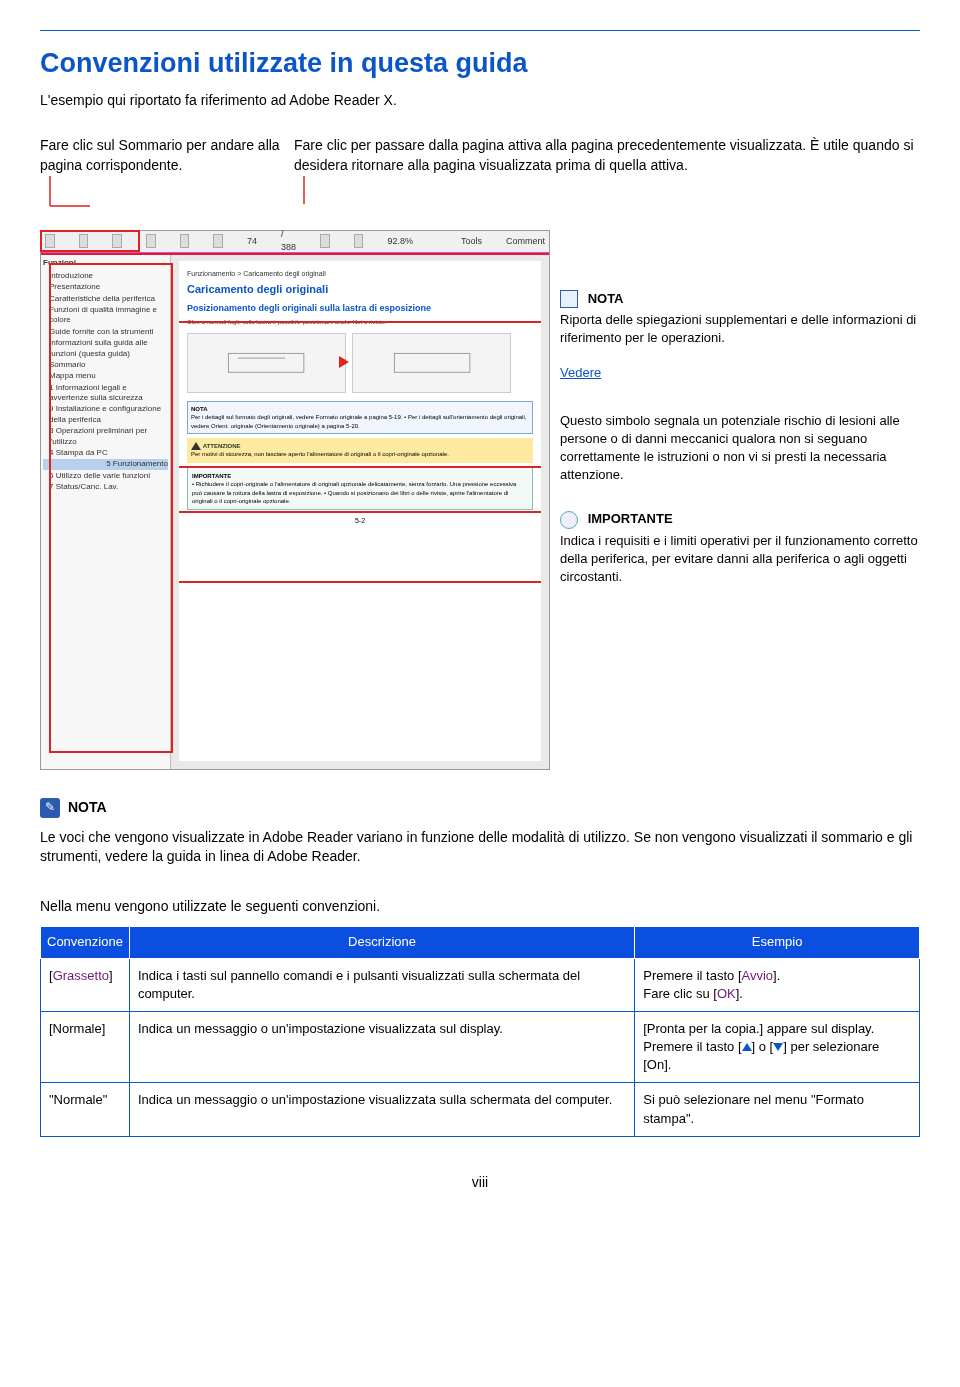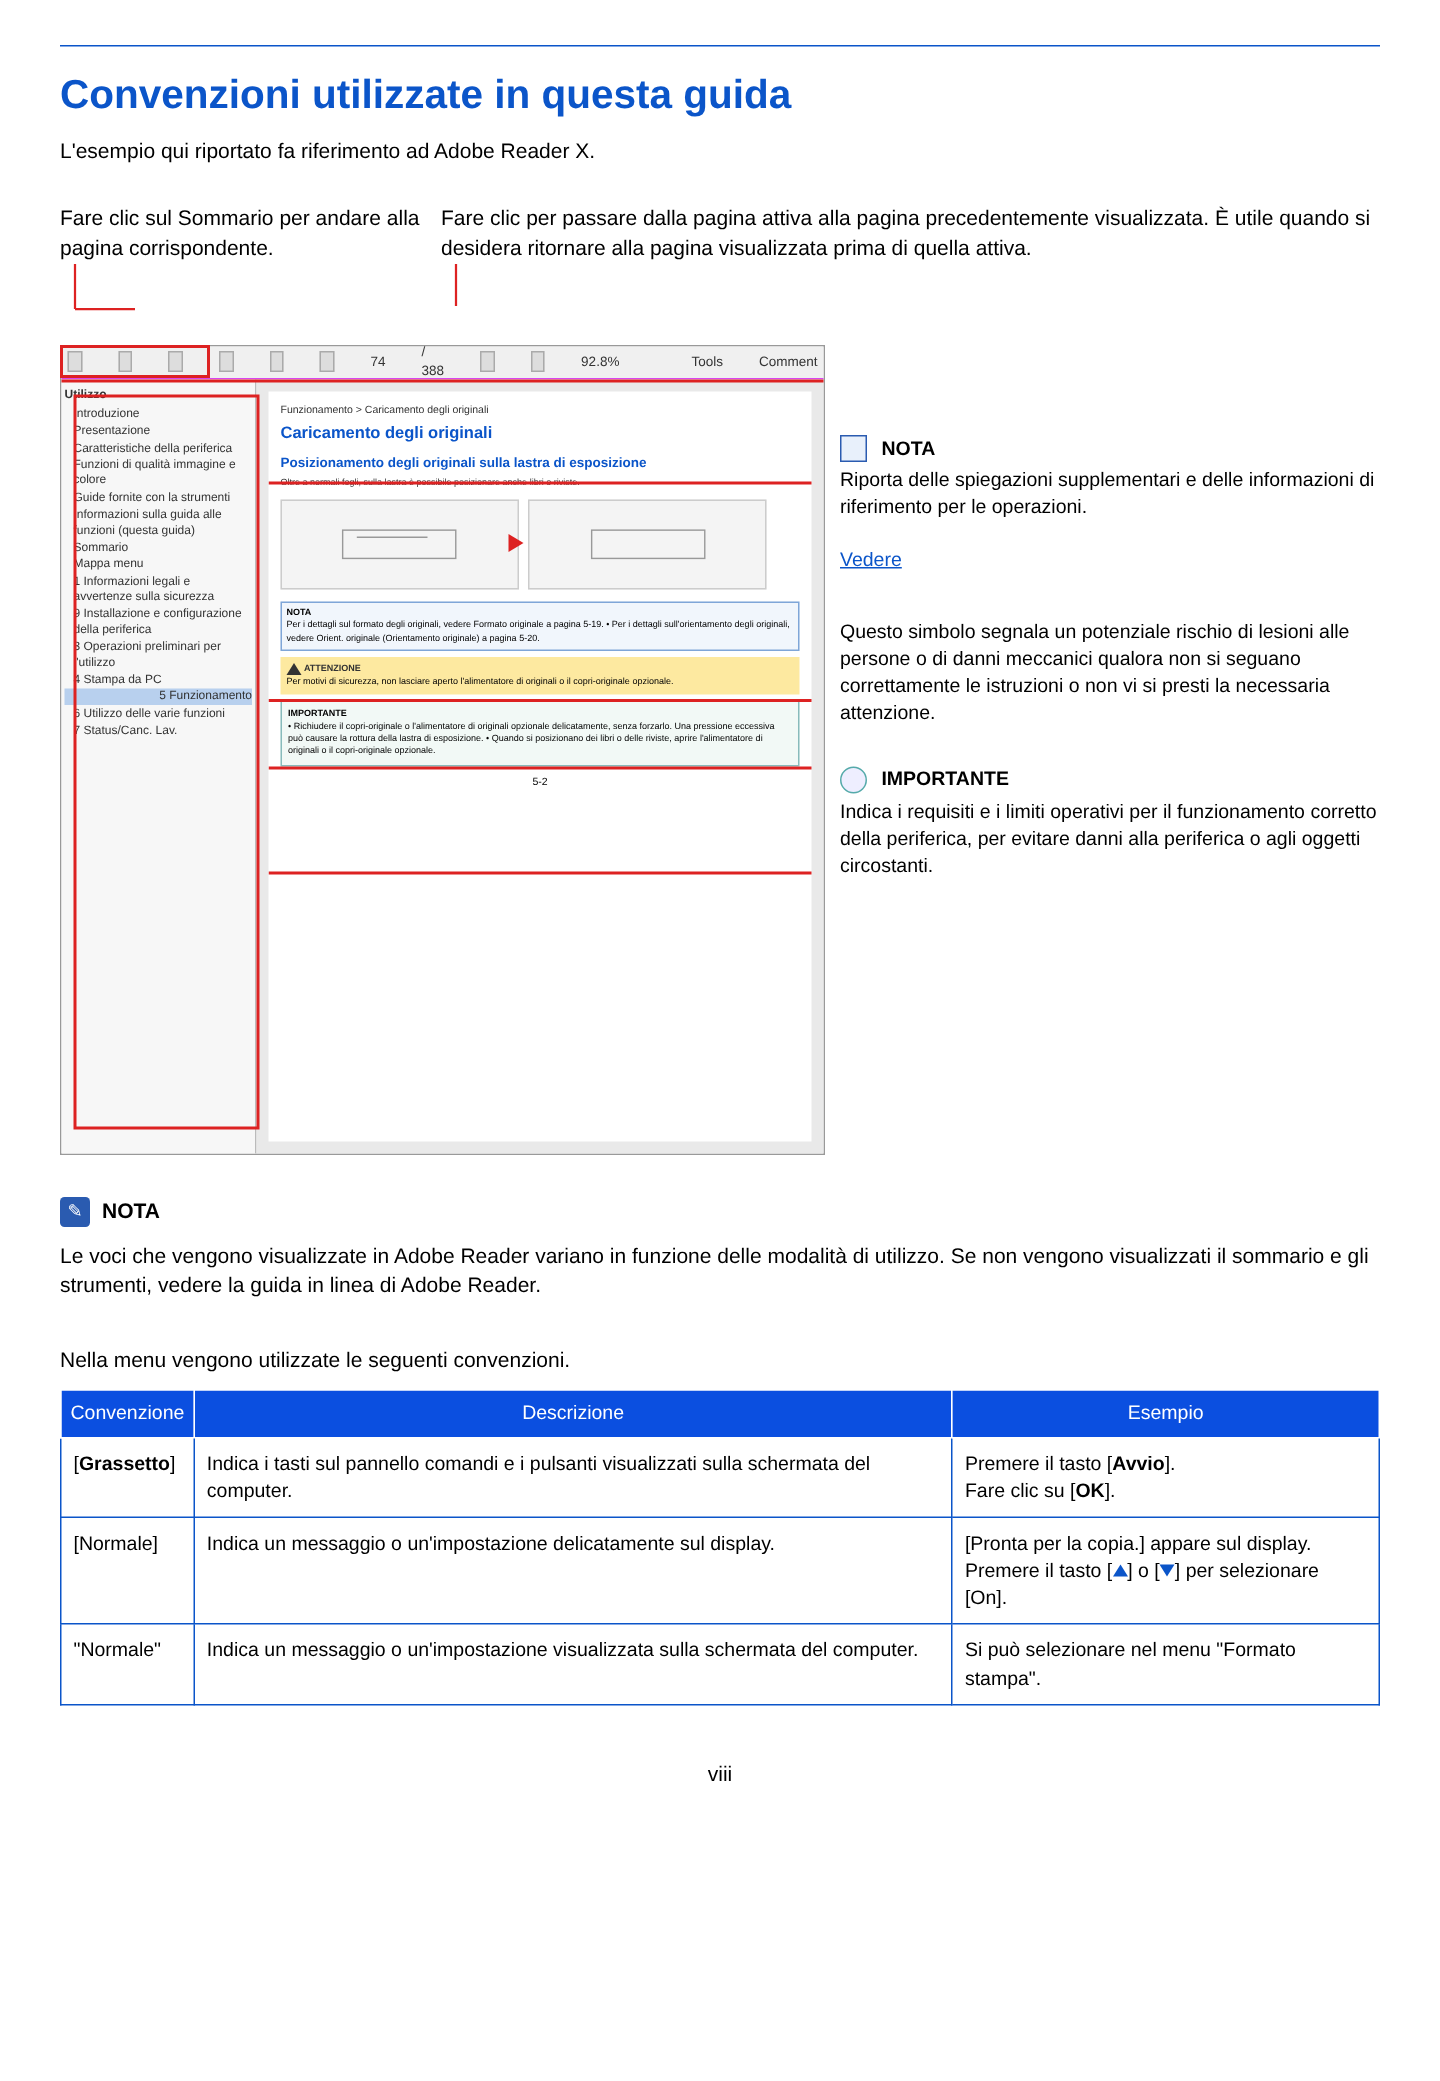--- a/index.html
+++ b/index.html
@@ -47,21 +47,21 @@
   .link { color: #0b55c9; text-decoration: underline; }
   .nota-block { display: flex; align-items: flex-start; gap: 8px; margin-bottom: 10px; }
   .nota-icon { width: 20px; height: 20px; background: #2a5bb0; display: flex; align-items: center; justify-content: center; color: #fff; border-radius: 3px; font-size: 12px; flex-shrink: 0; }
   .nota-head { font-weight: bold; }
   .nota-para { margin-bottom: 30px; }
   .conv-intro { margin-bottom: 10px; }
   table.conv { width: 100%; border-collapse: collapse; font-size: 13px; }
   table.conv th { background: #0b4fe0; color: #fff; padding: 6px; text-align: center; border: 1px solid #fff; font-weight: normal; }
   table.conv td { padding: 8px; border-bottom: 1px solid #0b55c9; border-left: 1px solid #0b55c9; border-right: 1px solid #0b55c9; vertical-align: top; }
   table.conv tr:first-child td { border-top: none; }
-  .bold-blue { color: #000000; font-weight: bold; }
+  .bold-blue { color: #701a75; font-weight: normal; }
   .page-num { text-align: center; margin-top: 36px; }
   .tri-up { display:inline-block; width:0; height:0; border-left:5px solid transparent; border-right:5px solid transparent; border-bottom:8px solid #0b55c9; vertical-align: baseline; }
   .tri-down { display:inline-block; width:0; height:0; border-left:5px solid transparent; border-right:5px solid transparent; border-top:8px solid #0b55c9; vertical-align: baseline; }
 </style>
 </head>
 <body>
 
 <div class="page">
   <div class="top-rule"></div>
   <h1>Convenzioni utilizzate in questa guida</h1>
@@ -98,21 +98,21 @@
           <span class="tb-txt">/ 388</span>
         <span class="tb-ic"></span>
           <span class="tb-ic"></span>
         <span class="tb-txt">92.8%</span>
         <span style="flex:1"></span>
         <span class="tb-txt">Tools</span>
         <span class="tb-txt">Comment</span>
       </div>
       <div class="ss-body">
         <div class="bm-panel">
-          <div class="bm-head">Utilizzo</div>
+          <div class="bm-head">Funzioni</div>
           <div id="bm-list">
               <div class="bm-item">Introduzione</div>
               <div class="bm-item">Presentazione</div>
               <div class="bm-item">Caratteristiche della periferica</div>
               <div class="bm-item">Funzioni di qualità immagine e colore</div>
               <div class="bm-item">Guide fornite con la strumenti</div>
               <div class="bm-item">Informazioni sulla guida alle funzioni (questa guida)</div>
               <div class="bm-item">Sommario</div>
               <div class="bm-item">Mappa menu</div>
               <div class="bm-item">1 Informazioni legali e avvertenze sulla sicurezza</div>
@@ -205,21 +205,21 @@
     <tr>
       <td><span>[</span><span class="bold-blue">Grassetto</span><span>]</span></td>
       <td>Indica i tasti sul pannello comandi e i pulsanti visualizzati sulla schermata del computer.</td>
       <td>
         <span>Premere il tasto [</span><span class="bold-blue">Avvio</span><span>].</span><br>
         <span>Fare clic su [</span><span class="bold-blue">OK</span><span>].</span>
       </td>
     </tr>
     <tr>
       <td>[Normale]</td>
-      <td>Indica un messaggio o un'impostazione delicatamente sul display.</td>
+      <td>Indica un messaggio o un'impostazione visualizzata sul display.</td>
       <td>
         <span>[Pronta per la copia.] appare sul display.</span><br>
         <span>Premere il tasto [</span><span class="tri-up"></span><span>] o [</span><span class="tri-down"></span><span>] per selezionare [On].</span>
       </td>
     </tr>
     <tr>
       <td>"Normale"</td>
       <td>Indica un messaggio o un'impostazione visualizzata sulla schermata del computer.</td>
       <td>Si può selezionare nel menu "Formato stampa".</td>
     </tr>

